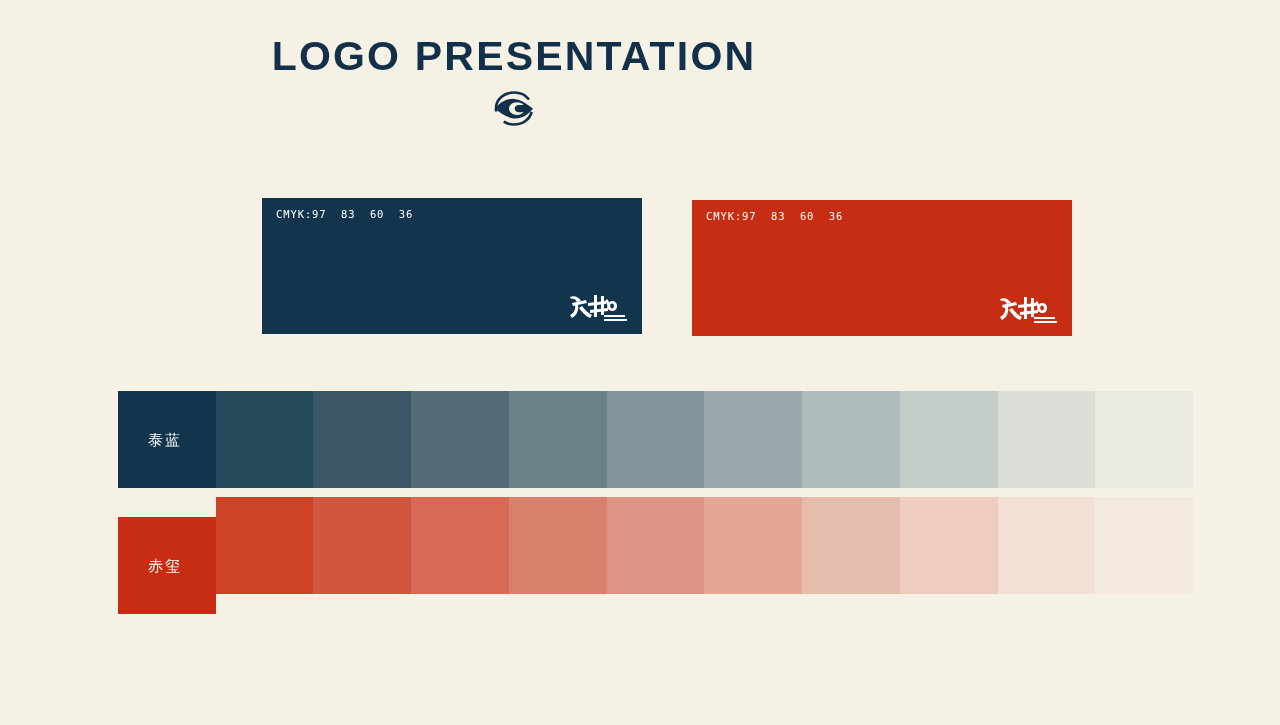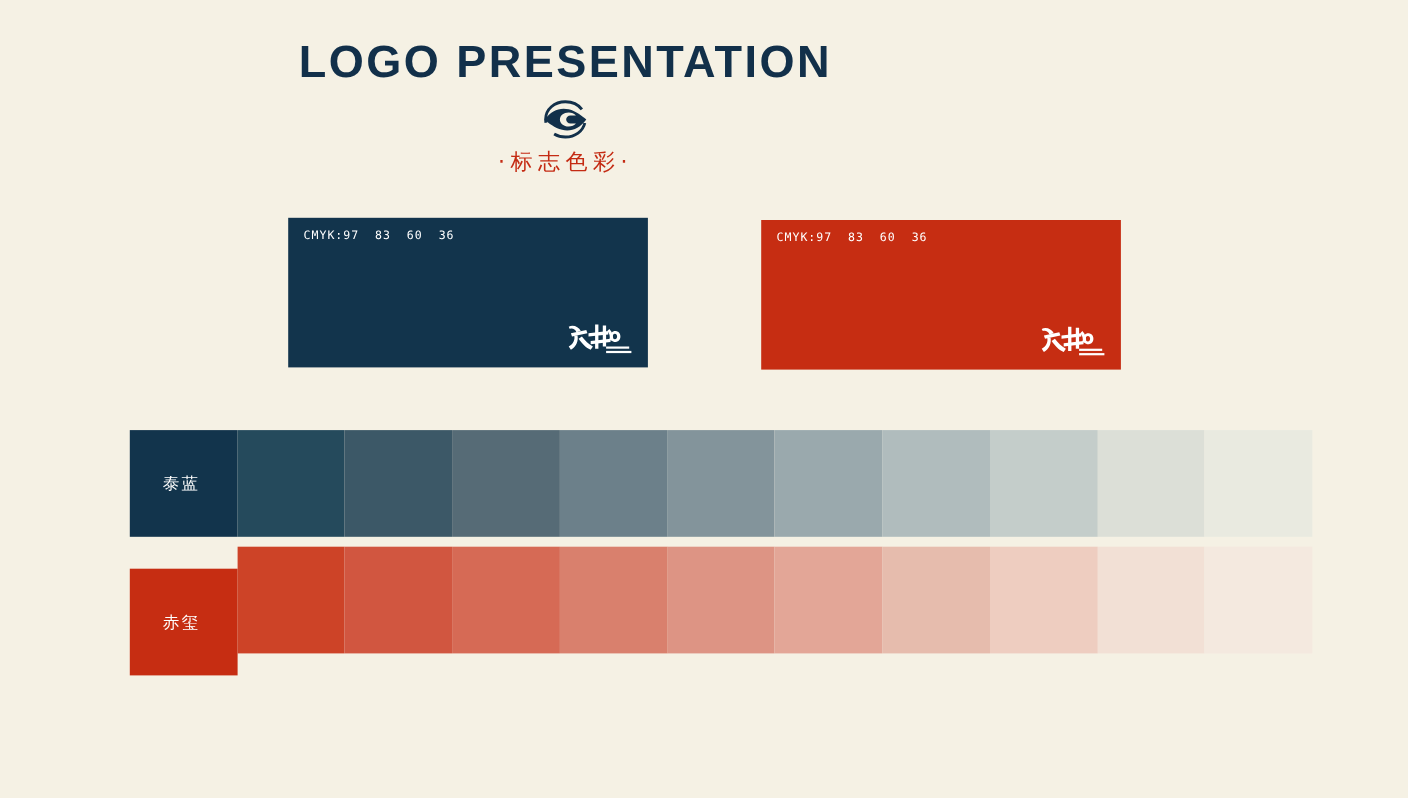--- a/index.html
+++ b/index.html
@@ -29,21 +29,21 @@
     font-size:20px;
     color:#c42b13;
     letter-spacing:5px;
     font-family:"DejaVu Sans", sans-serif;
     line-height:1;
   }
 
   
   .card {
     position:absolute;
-    width:327px; height:136px;
+    width:380px; height:136px;
     overflow:hidden;
   }
   .card-blue { left:262px; top:198px; background:#12344c; }
   .card-red  { left:692px; top:200px; background:#c62d12; }
   .cmyk {
     position:absolute; left:14px; top:10px;
     color:#ffffff;
     font-size:10.5px;
     letter-spacing:0.9px;
     font-family:"DejaVu Sans Mono", monospace;
@@ -78,21 +78,20 @@
 
   <div class="header">
     <div class="main-title">LOGO PRESENTATION</div>
 
     <svg class="logo-mark" viewBox="0 0 46 38">
       <path d="M23 2.5 C33 2.5 41 9.3 41 18.5 C41 27.7 33 34.5 23 34.5 C13 34.5 5 27.7 5 18.5 C5 9.3 13 2.5 23 2.5 Z" fill="none" stroke="#12304a" stroke-width="2.6" stroke-dasharray="34 13" stroke-dashoffset="17" stroke-linecap="butt"></path>
       <path d="M4 18.8 C10 10.6 18 7.4 26 9.4 C33 11.2 38 15.6 42 18.6 C36 26.8 28 30 20 28 C13 26.2 8 21.8 4 18.8 Z" fill="#12304a"></path>
       <path d="M26 12.2 C21.4 12.2 18 15.1 18 18.6 C18 22.1 21.4 25 26 25 C28.7 25 31.1 23.9 32.6 22.3 L27.6 22.3 C25.4 22.3 23.7 20.6 23.7 18.6 C23.7 16.6 25.4 14.9 27.6 14.9 L32.6 14.9 C31.1 13.3 28.7 12.2 26 12.2 Z" fill="#f5f1e4"></path>
     </svg>
 
-    <div class="sub-title">·标志色彩·</div>
   </div>
 
   <div class="card card-blue">
     <div class="cmyk">CMYK:97  83  60  36</div>
     <svg class="brand-sig" viewBox="0 0 64 34">
       <g fill="#ffffff">
         <path d="M4 6 C8 4 13 6 15 10 L11 11 C10 8 7 7 5 8 Z"></path>
         <path d="M6 12 L20 9 L21 12 L7 15 Z"></path>
         <path d="M12 14 C13 19 11 24 6 27 L4 24 C8 22 10 18 9 14 Z"></path>
         <path d="M16 15 C19 19 22 22 26 24 L24 27 C19 25 16 21 13 17 Z"></path>

